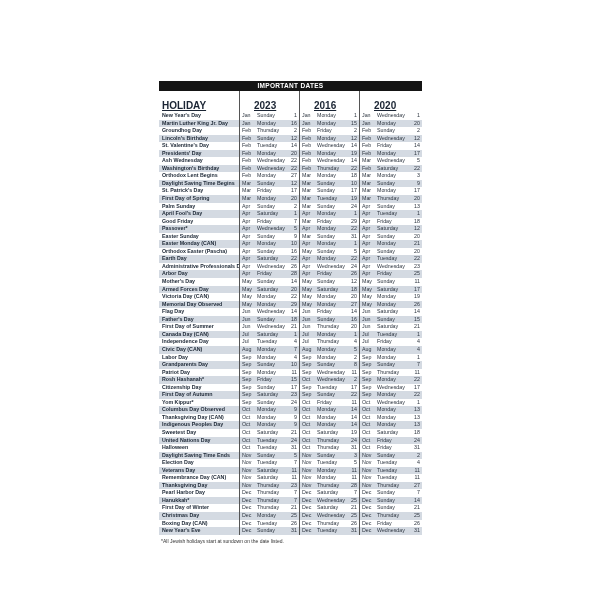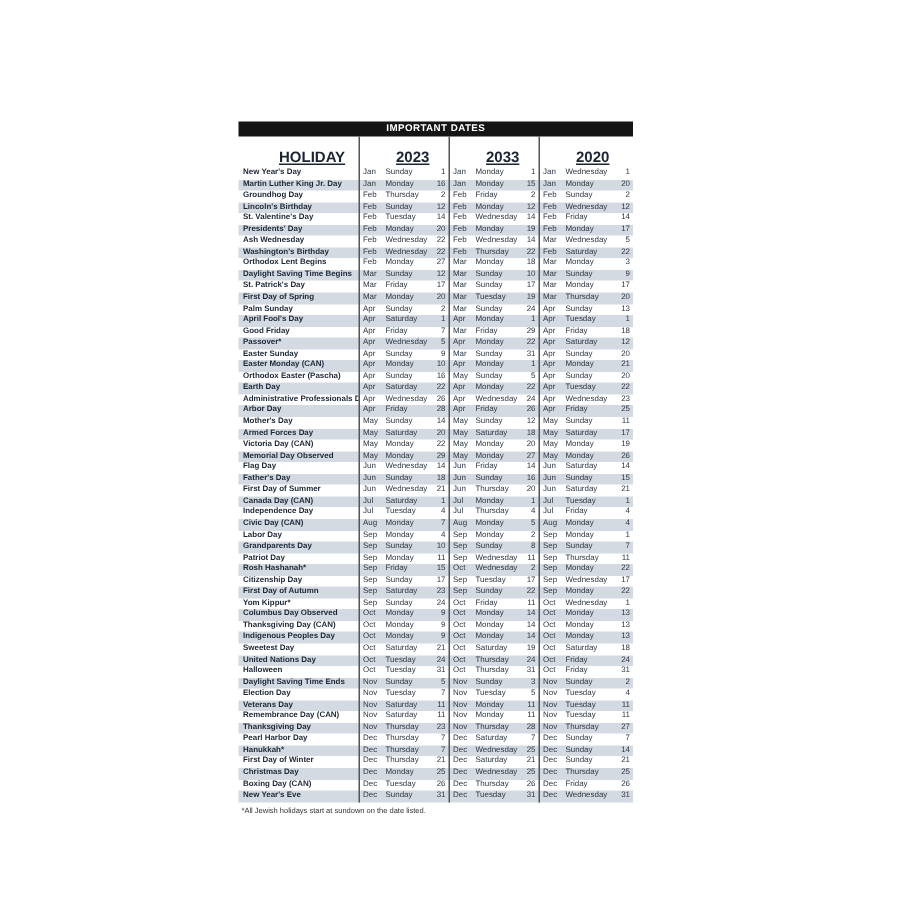--- a/index.html
+++ b/index.html
@@ -4,23 +4,23 @@
   <style>
     html, body { margin:0; padding:0; background:#ffffff; }
     body { width:600px; height:600px; position:relative; overflow:hidden;
            font-family:"Liberation Sans", sans-serif; color:#111; }
     .card { position:absolute; left:159px; top:81px; width:263px; }
     .banner { background:#151515; color:#fff; font-weight:bold; font-size:6.5px;
               text-align:center; height:10px; line-height:10px; letter-spacing:0.3px; }
     .head-row { display:flex; height:17px; margin-top:4px; position:relative; }
     .head-cell { font-weight:bold; font-size:10px; text-decoration:underline;
                  color:#1a2433; line-height:17px; font-family:"Liberation Sans", sans-serif;
-                 transform:scaleX(0.9); transform-origin:left;margin-left:24px; }
+                 transform:scaleX(0.9); transform-origin:left; }
     .c-name { width:80px; padding-left:3px; box-sizing:border-box; }
-    .c-year { width:60px; padding-left:1px; box-sizing:border-box; }
+    .c-year { width:60px; padding-left:15px; box-sizing:border-box; }
     .c-year.last { width:63px; }
     .rows { position:relative; }
     .row { display:flex; height:7.55px; line-height:7.55px; font-size:5.3px; white-space:nowrap; }
     .row.shade { background:#d4dae2; }
     .name { width:80px; padding-left:3px; box-sizing:border-box; font-weight:bold; color:#1b2634; overflow:hidden; }
     .yr { width:60px; display:flex; box-sizing:border-box; color:#2d3540; }
     .yr.last { width:63px; }
     .mon { width:12px; padding-left:3px; }
     .dow { flex:1; padding-left:3px; }
     .day { width:10px; text-align:right; padding-right:2px; }
@@ -29,21 +29,21 @@
   </style>
 </head>
 <body>
 
 <div class="card">
   <div class="banner">IMPORTANT DATES</div>
 
   <div class="head-row">
     <div class="c-name"><span class="head-cell">HOLIDAY</span></div>
     <div class="c-year"><span class="head-cell">2023</span></div>
-    <div class="c-year"><span class="head-cell">2033</span></div>
+    <div class="c-year"><span class="head-cell">2016</span></div>
     <div class="c-year last"><span class="head-cell">2020</span></div>
   </div>
 
   <div class="rows" id="rows">
       <div class="row">
         <div class="name">New Year's Day</div>
         <div class="yr">
           <span class="mon">Jan</span>
           <span class="dow">Sunday</span>
           <span class="day">1</span>

